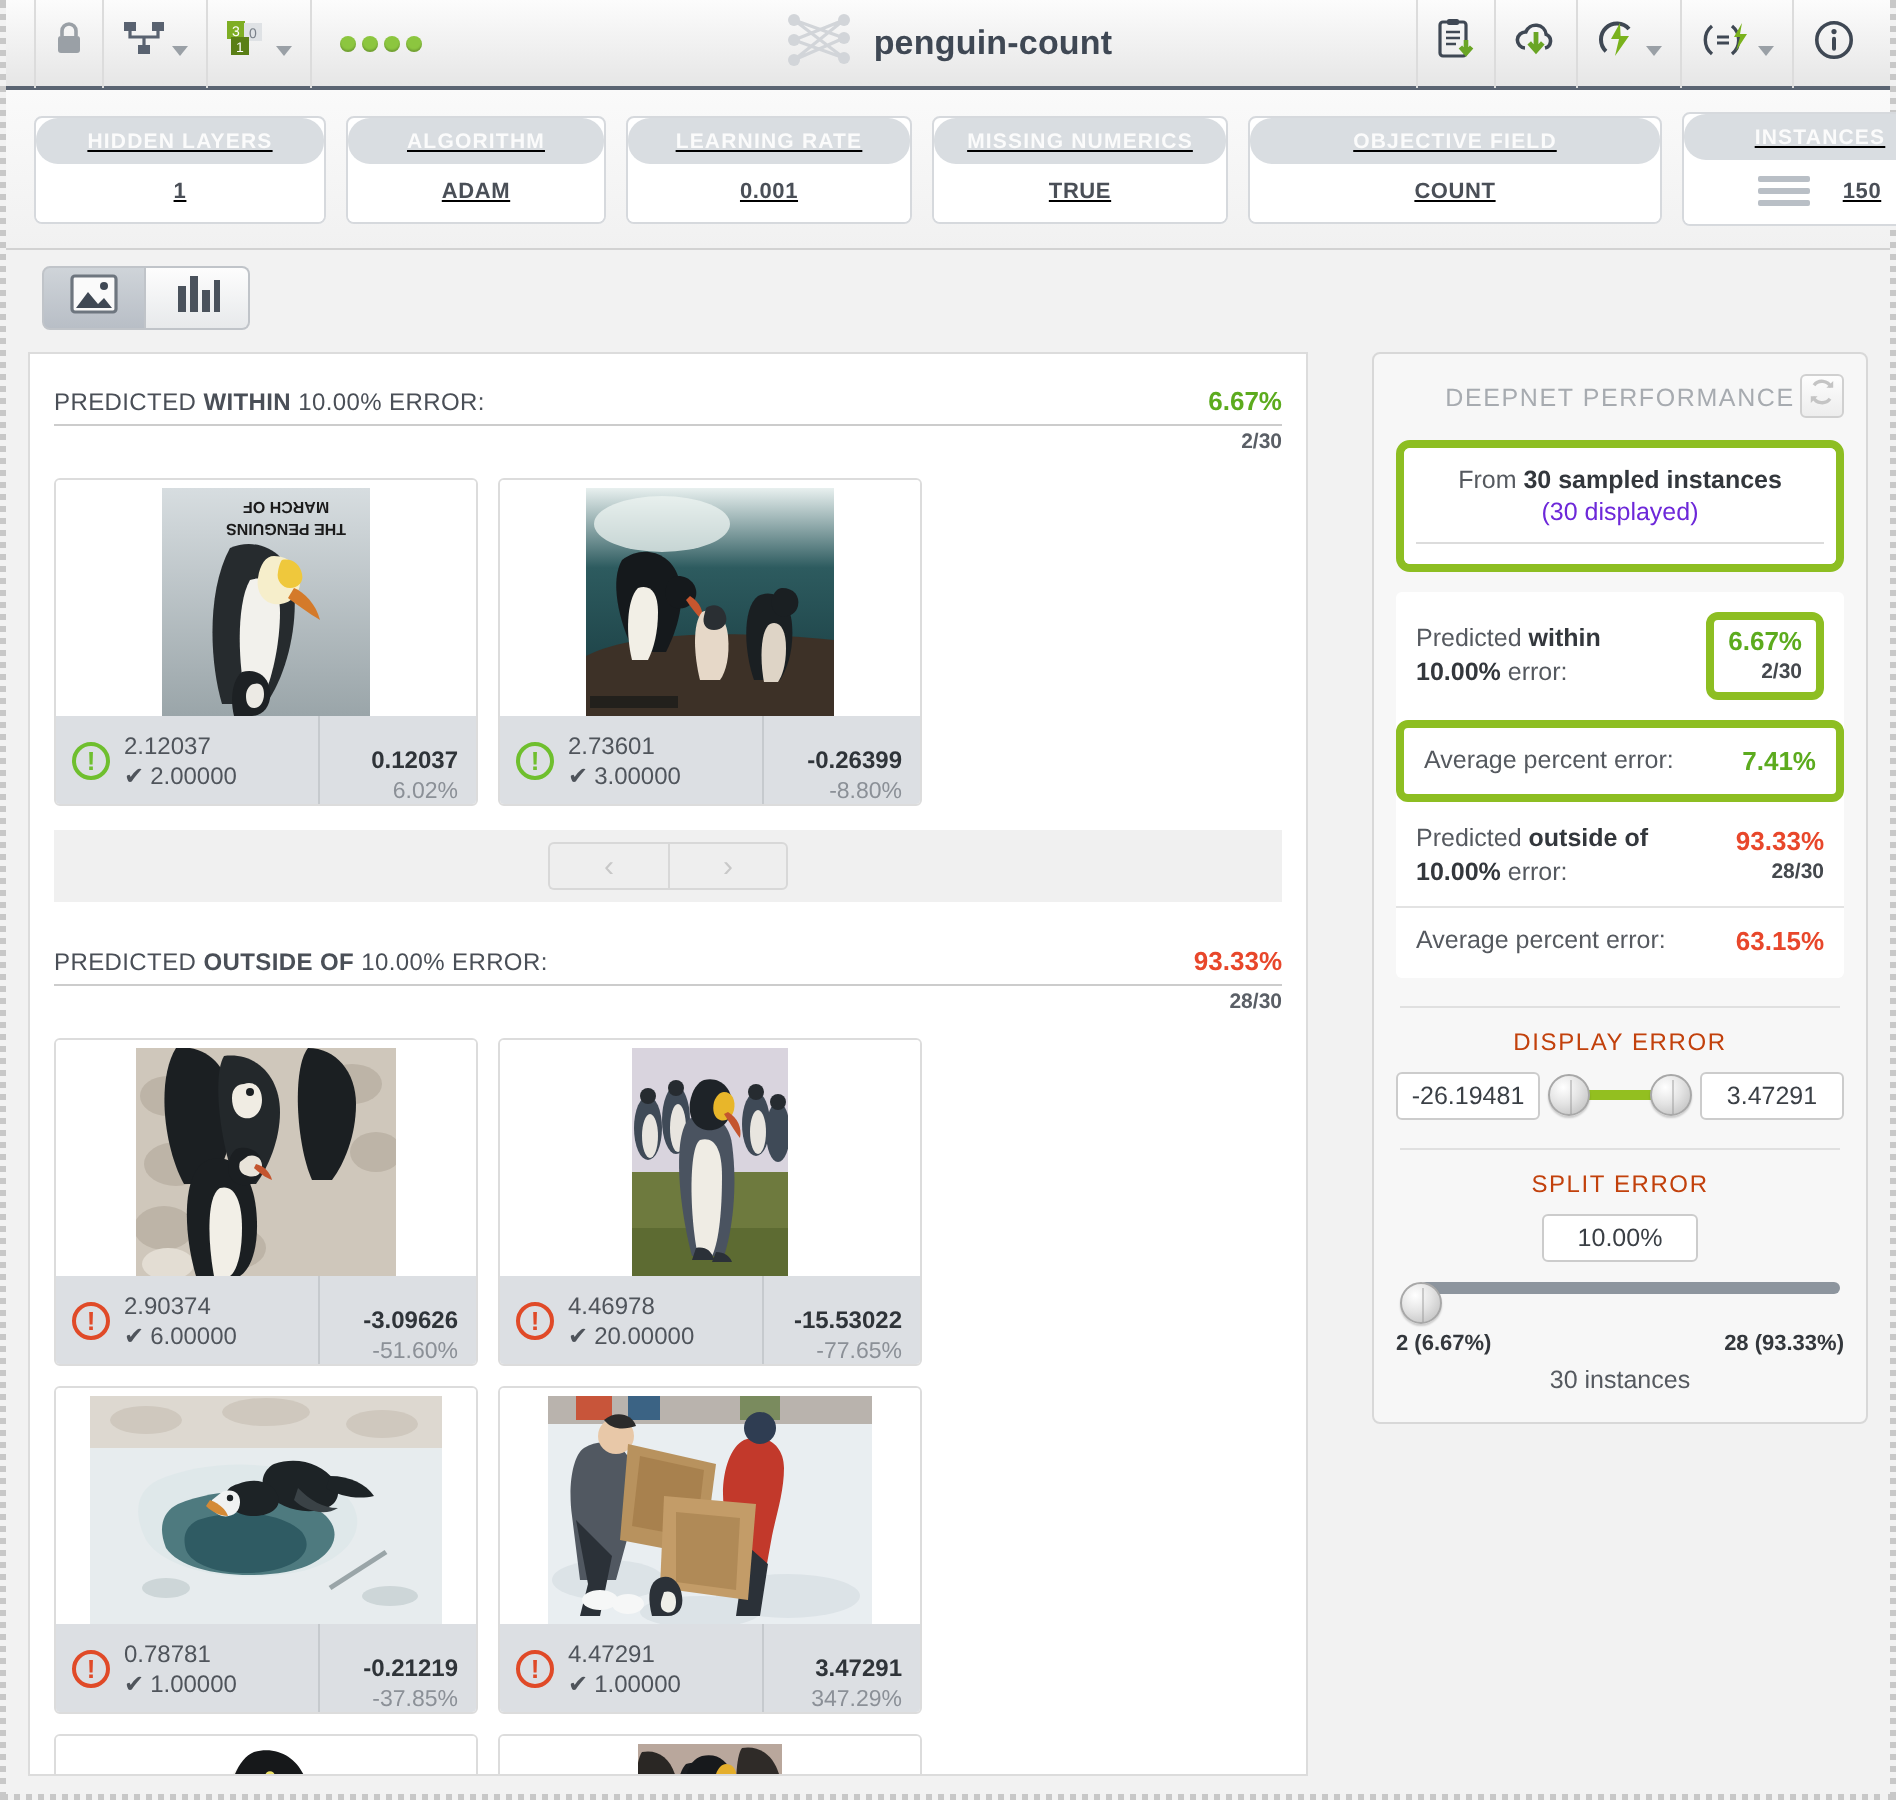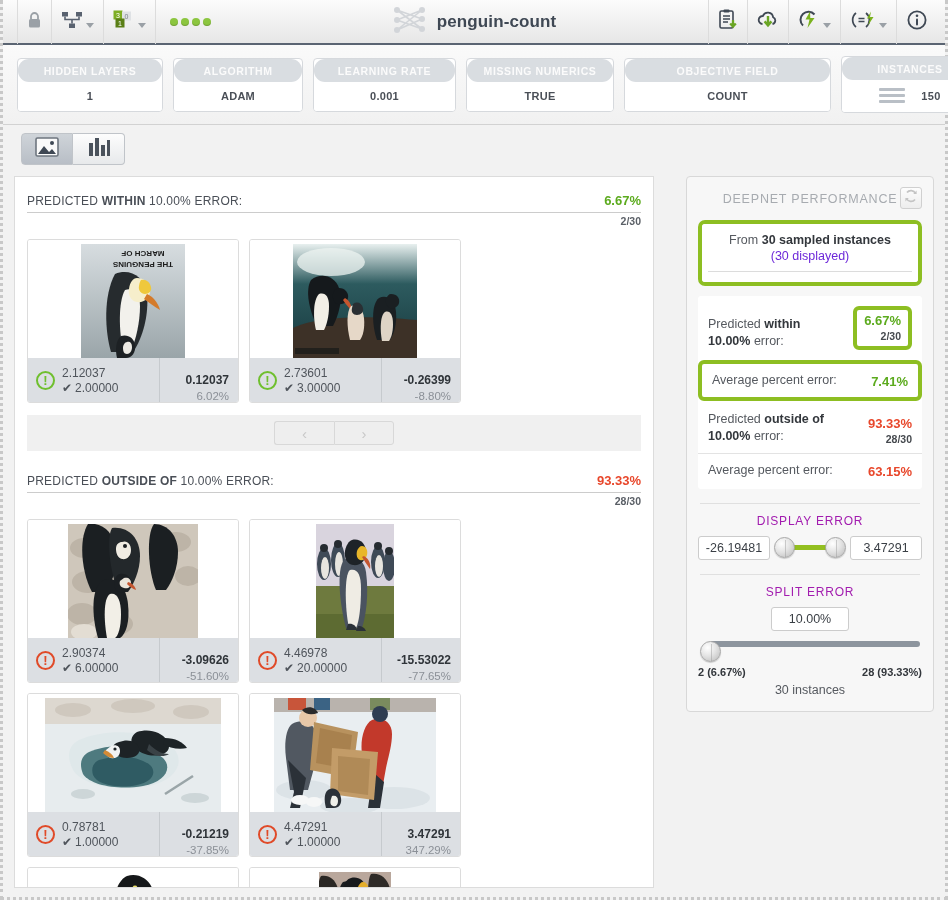--- a/index.html
+++ b/index.html
@@ -9,20 +9,21 @@
     background: #ffffff;
     overflow: hidden;
   }
   .page {
     width: 948px; height: 900px;
     position: relative;
     background: #f2f2f2;
     border-left: 3px dotted #c8c8c8;
     border-right: 3px dotted #c8c8c8;
     border-bottom: 3px dotted #c8c8c8;
+    text-decoration: underline;
   }
 
   
   .toolbar {
     height: 45px;
     background: linear-gradient(to bottom, #fcfcfc 0%, #f0f0f0 55%, #e6e6e6 100%);
     border-bottom: 2px solid #5a6472;
     display: flex; align-items: center;
     position: relative;
   }
@@ -180,35 +181,35 @@
   .sampled {
     background: #fff; text-align: center; padding: 9px 6px 10px;
     border-radius: 3px;
   }
   .sampled .l1 { font-size: 12.5px; color: #55595f; }
   .sampled .l1 b { font-weight: bold; color: #33373c; }
   .sampled .l2 { font-size: 12.5px; color: #6d28d9; margin-top: 2px; }
   .sampled .rule { border-top: 1px solid #dcdcdc; margin-top: 8px; }
 
   .stats { background: #fff; border-radius: 3px; margin-top: 10px; padding: 2px 0; }
-  .srow { display: flex; padding: 8px 10px 8px 10px; align-items: flex-end; }
+  .srow { display: flex; padding: 8px 10px 8px 10px; align-items: center; }
   .srow + .srow.sep { border-top: 1px solid #e3e3e3; }
   .srow .lab { flex: 1; font-size: 12.5px; color: #55595f; line-height: 1.35; }
   .srow .lab b { font-weight: bold; color: #33373c; }
   .srow .val { text-align: right; }
   .v-main { font-size: 13px; font-weight: bold; }
   .v-main.good { color: #5cab1e; }
   .v-main.bad { color: #e8472b; }
   .v-sub { font-size: 10.5px; color: #45494e; font-weight: bold; margin-top: 2px;}
   .hl-box { border: 4px solid #8dbe22; border-radius: 6px; padding: 3px 7px 4px; background: #fff; }
   .hl-row { border: 4px solid #8dbe22; border-radius: 6px; background: #fff; margin: 2px 0; }
 
   .sdiv { border-top: 1px solid #e0e0e0; margin: 14px 2px 0; }
   .slider-title {
-    text-align: center; font-size: 12px; color: #a21caf; letter-spacing: .8px;
+    text-align: center; font-size: 12px; color: #c2410c; letter-spacing: .8px;
     margin: 10px 0 8px;
   }
   .derr { display: flex; align-items: center; justify-content: center; gap: 4px; }
   .numbox {
     border: 1px solid #ccc; background: #fff; border-radius: 3px;
     font-size: 12.5px; color: #3a3f45; padding: 4px 6px; min-width: 72px; text-align: center;
   }
   .track-wrap { position: relative; width: 72px; height: 22px; display:flex; align-items:center; }
   .track-g { position: absolute; left: 10px; right: 10px; height: 5px; background: #93bf20; border-radius: 3px; }
   .track-grey { position: absolute; left: 10px; right: 0; height: 6px; background: #8d959e; border-radius: 3px; }

